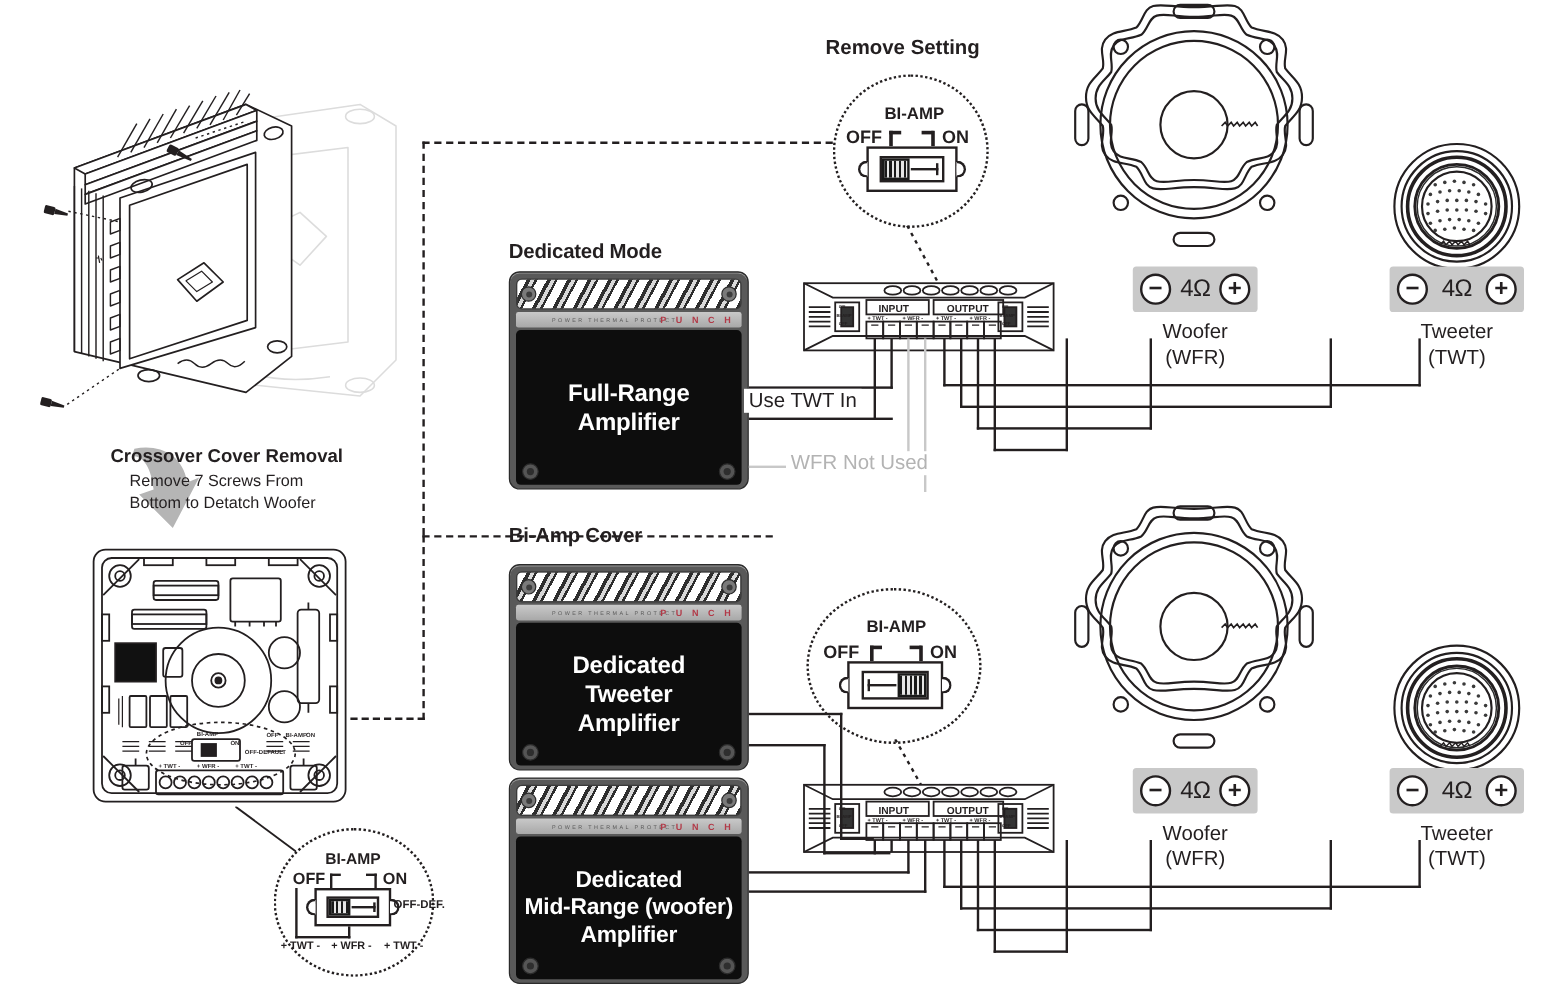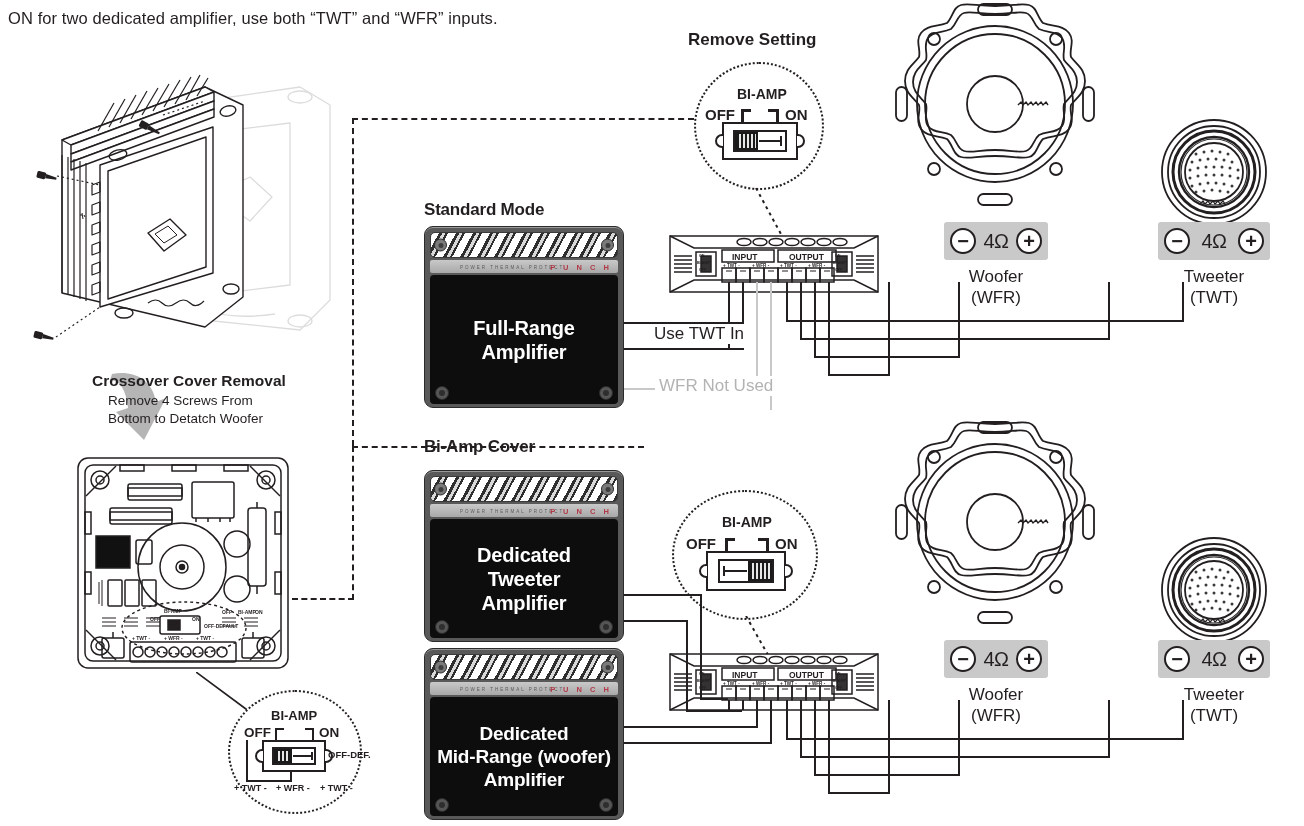--- a/index.html
+++ b/index.html
@@ -201,21 +201,20 @@
   .expl { position: absolute; }
   .expl svg { display: block; }
 
   .arrow-down { position: absolute; }
 </style>
 </head>
 <body>
 
 <div id="stage">
 
-  <div class="abs intro">ON for two dedicated amplifier, use both “TWT” and “WFR” inputs.</div>
 
   <div class="expl" style="left:0px; top:45px; width:350px; height:320px;">
     <svg width="350" height="320" viewBox="0 0 350 320">
       <g fill="none" stroke="#231f20" stroke-width="1.4" stroke-linejoin="round">
 
         <g stroke="#dcdcdc" stroke-width="1.3">
           <path d="M175 60 L300 42 L330 60 L330 255 L300 285 L175 272 Z"></path>
           <path d="M192 90 L290 78 L290 240 L192 252 Z"></path>
           <path d="M213 150 L250 132 L272 152 L250 176 Z"></path>
           <ellipse cx="300" cy="52" rx="12" ry="6"></ellipse>
@@ -299,21 +298,21 @@
     </svg>
   </div>
 
   <div class="arrow-down" style="left:108px; top:368px; width:62px; height:86px;">
     <svg width="62" height="86" viewBox="0 0 62 86">
       <path d="M4 6 C 24 2, 44 10, 48 34 L 58 30 L 36 72 L 8 44 L 20 40 C 18 22, 12 12, 2 12 Z" fill="#b5b5b5"></path>
     </svg>
   </div>
 
   <div class="abs crossover-cap-title" style="left:92px; top:372px;">Crossover Cover Removal</div>
-  <div class="abs crossover-cap-sub" style="left:108px; top:392px;">Remove 4 Screws From</div>
+  <div class="abs crossover-cap-sub" style="left:108px; top:392px;">Remove 7 Screws From</div>
   <div class="abs crossover-cap-sub" style="left:108px; top:410px;">Bottom to Detatch Woofer</div>
 
   <div class="expl" style="left:72px; top:452px; width:222px; height:222px;">
     <svg width="222" height="222" viewBox="0 0 222 222">
       <g fill="none" stroke="#231f20" stroke-width="1.5">
         <rect x="6" y="6" width="210" height="210" rx="10" fill="#fff"></rect>
         <rect x="13" y="13" width="196" height="196" rx="8"></rect>
 
         <circle cx="28" cy="28" r="9"></circle>
           <circle cx="28" cy="28" r="4"></circle>
@@ -477,21 +476,21 @@
       </div>
     </div>
   </div>
 
   <div class="abs" style="left:752px; top:188px; width:40px; height:50px;">
     <svg width="40" height="50" viewBox="0 0 40 50">
       <path d="M4 0 L30 48" stroke="#231f20" stroke-width="2" stroke-dasharray="3 4" fill="none"></path>
     </svg>
   </div>
 
-  <div class="abs mode-title" style="left:424px; top:200px;">Standard Mode</div>
+  <div class="abs mode-title" style="left:424px; top:200px;">Dedicated Mode</div>
 
   <div class="amp abs" style="left:424px; top:226px; width:200px; height:182px;">
     <div class="amp-vent">
       <div class="bolt l"></div>
       <div class="bolt r"></div>
     </div>
     <div class="amp-strip">
       <span class="leds">POWER  THERMAL  PROTECT</span>
       <span class="punch">P U N C H</span>
     </div>
@@ -565,21 +564,21 @@
         <text x="165" y="36" font-size="3.6">BI-AMP</text>
         <text x="167" y="43" font-size="3.6">OFF</text>
       </g>
     </svg>
   </div>
 
   <div class="wire h abs" style="left:624px; top:322px; width:120px;"></div>
   <div class="wire h abs" style="left:624px; top:348px; width:120px;"></div>
   <div class="wire v abs" style="left:742px; top:282px; height:42px;"></div>
   <div class="wire v abs" style="left:728px; top:282px; height:68px;"></div>
-  <div class="abs wire-label" style="left:650px; top:324px;">Use TWT In</div>
+  <div class="abs wire-label" style="left:620px; top:324px;">Use TWT In</div>
 
   <div class="wire h grey abs" style="left:624px; top:388px; width:132px;"></div>
   <div class="wire v grey abs" style="left:756px; top:282px; height:108px;"></div>
   <div class="wire v grey abs" style="left:770px; top:282px; height:128px;"></div>
   <div class="abs wire-label muted" style="left:655px; top:376px;">WFR Not Used</div>
 
   <div class="wire v abs" style="left:786px; top:282px; height:40px;"></div>
   <div class="wire h abs" style="left:786px; top:320px; width:398px;"></div>
   <div class="wire v abs" style="left:1182px; top:282px; height:40px;"></div>
 

